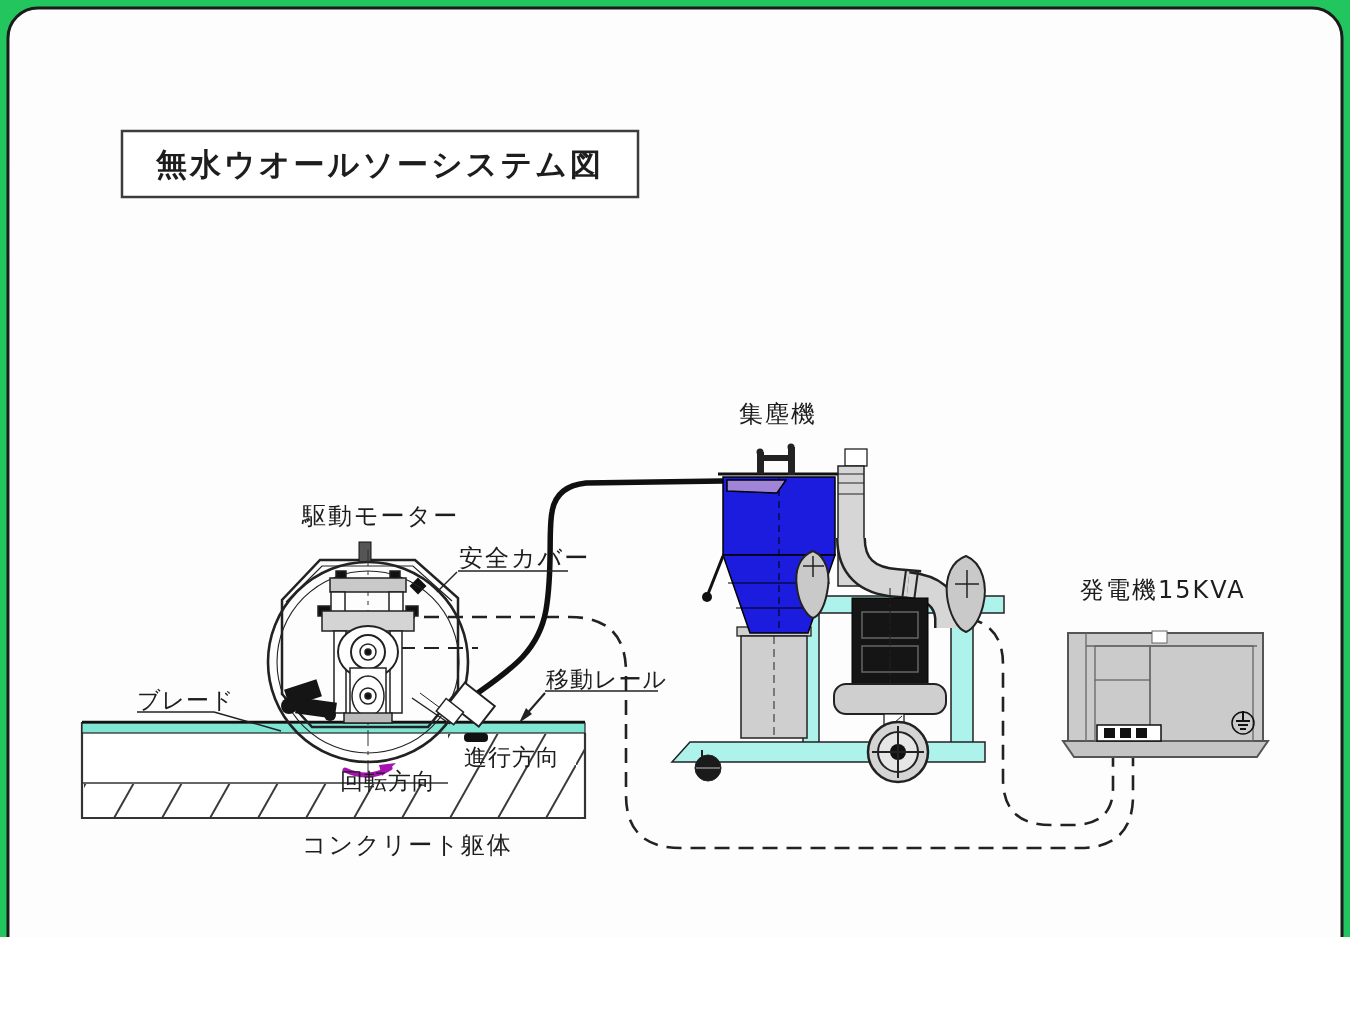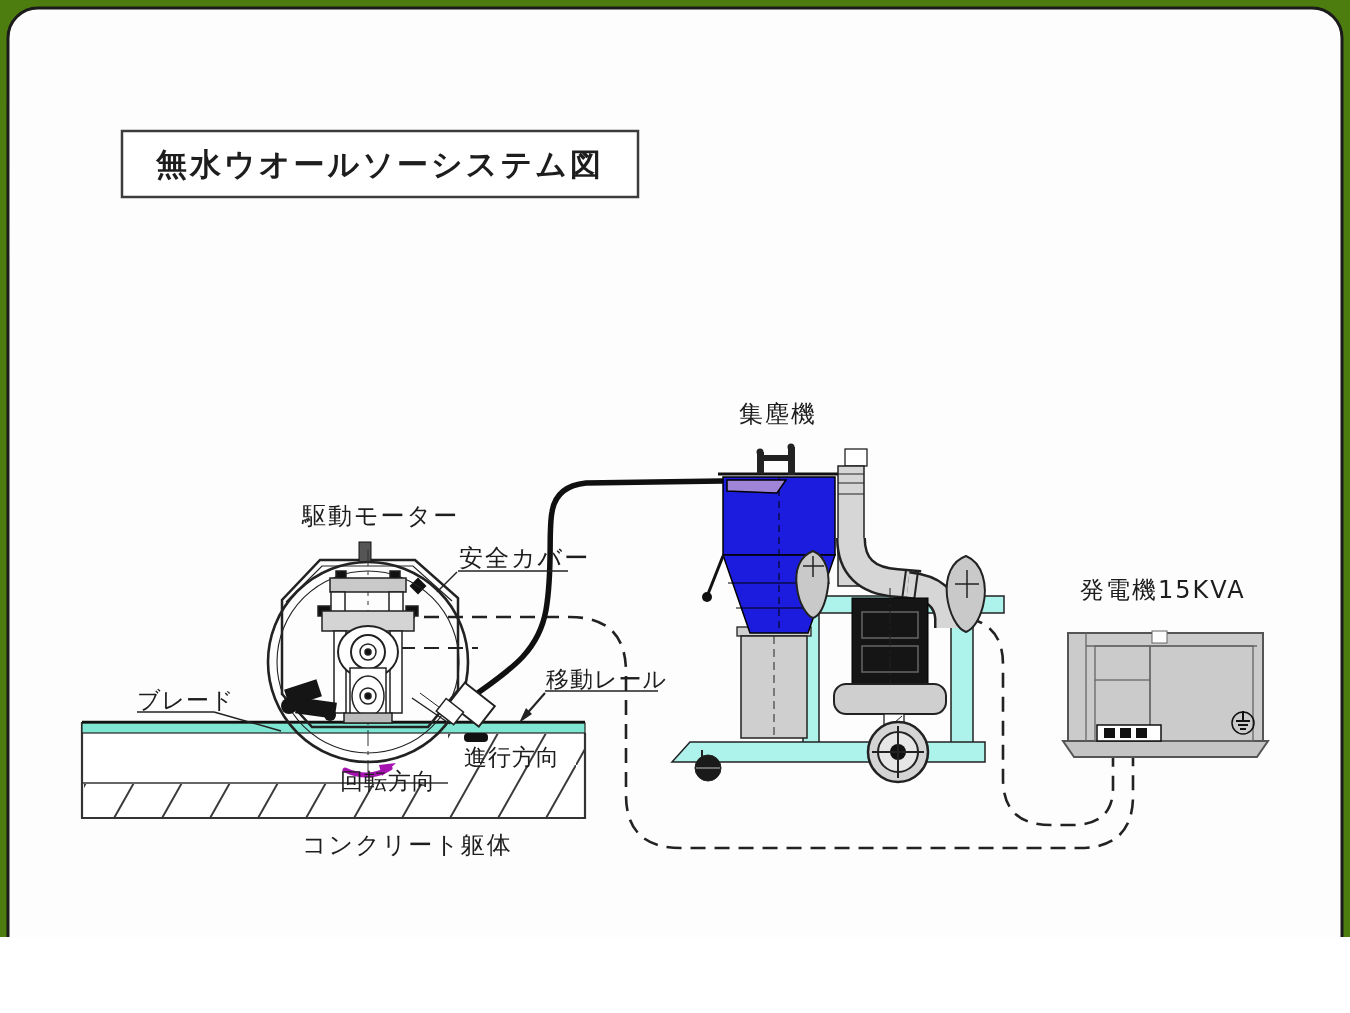--- a/index.html
+++ b/index.html
@@ -1,16 +1,16 @@
 <!DOCTYPE html>
 <html><head>
 <meta charset="utf-8">
 <style>
   html,body{margin:0;padding:0;background:#ffffff;}
-  #stage{position:relative;width:1350px;height:937px;background:#4d7c0f;overflow:hidden;
+  #stage{position:relative;width:1350px;height:937px;background:#22c55e;overflow:hidden;
          font-family:"DejaVu Sans",sans-serif;}
   svg{display:block;}
   text{font-family:"DejaVu Sans","Liberation Sans",sans-serif;fill:#1d1d1d;}
   .title-text{font-size:31px;font-weight:600;letter-spacing:3px;}
   .lbl{font-size:23px;font-weight:500;letter-spacing:1px;}
   .lbl-big{font-size:24px;font-weight:500;letter-spacing:2px;}
 </style>
 </head>
 <body>
 

